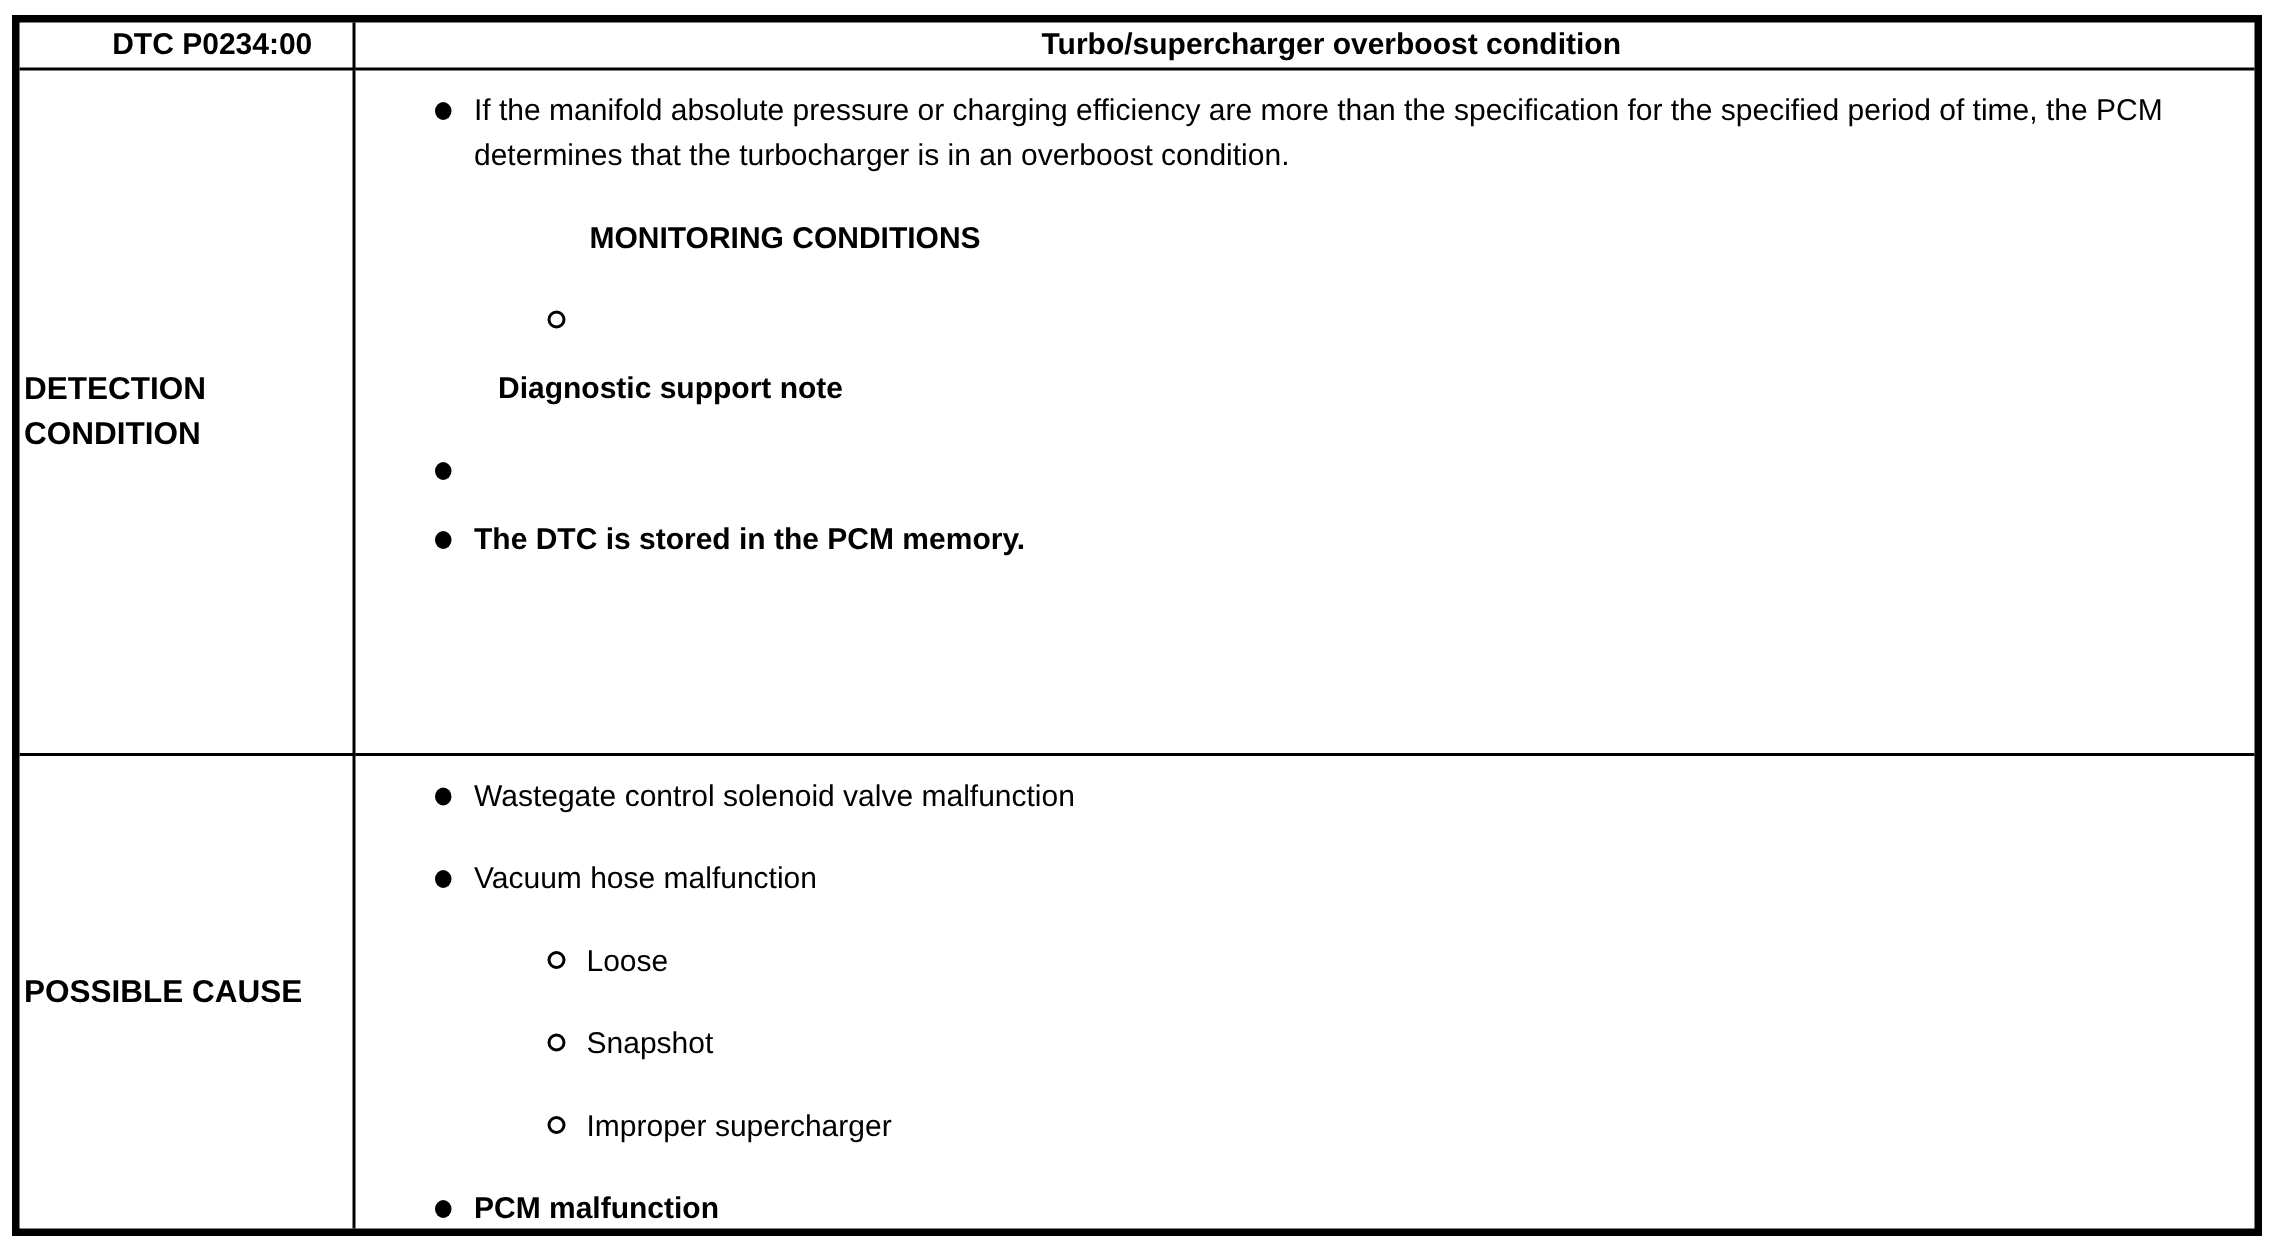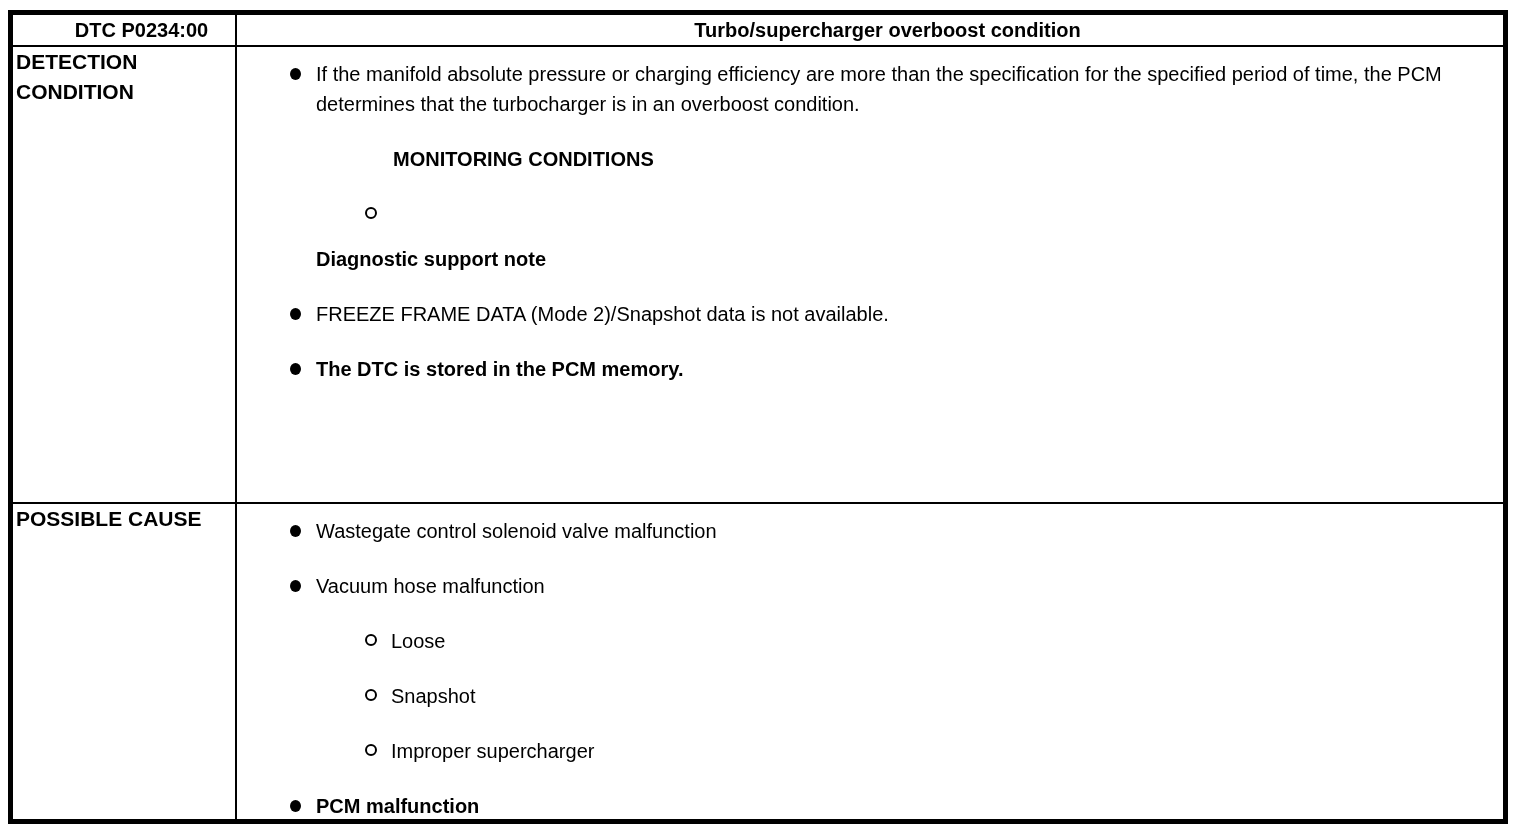--- a/index.html
+++ b/index.html
@@ -37,41 +37,41 @@
     align-items: center;
     justify-content: center;
     font-weight: bold;
     font-size: 20px;
     line-height: 30px;
     white-space: nowrap;
     padding-left: 35px;
   }
   .label-cell {
     display: flex;
-    align-items: flex-start;
+    align-items: center;
     font-weight: bold;
     font-size: 21px;
     line-height: 30px;
     padding-left: 3px;
     padding-right: 6px;
   }
   .body-cell { padding-top: 12px; }
 
   .item {
     display: flex;
     align-items: flex-start;
     font-size: 20px;
     line-height: 30px;
     margin-bottom: 25px;
     padding-right: 45px;
   }
   .item:last-child { margin-bottom: 0; font-weight: bold; }
   .bullet   { padding-left: 53px; }
   .circle   { padding-left: 128px; }
-  .heading1 { padding-left: 79px;  font-weight: bold; }
+  .heading1 { padding-left: 79px;  font-weight: bold; margin-left: 16px; }
   .heading2 { padding-left: 156px; font-weight: bold; }
 
   .marker {
     flex: 0 0 26px;
     display: flex;
     align-items: flex-start;
   }
   .dot {
     width: 11px;
     height: 12px;
@@ -122,21 +122,20 @@
             <span class="ring"></span>
           </span>
         </div>
         <div class="item heading1">
           <span class="txt"><span class="b">Diagnostic support note</span></span>
         </div>
         <div class="item bullet">
           <span class="marker">
             <span class="dot"></span>
           </span>
-          <span class="txt"><span>FREEZE FRAME DATA (Mode 2)/Snapshot data is not available.</span></span>
         </div>
         <div class="item bullet">
           <span class="marker">
             <span class="dot"></span>
           </span>
           <span class="txt"><span>The DTC is stored in the PCM memory.</span></span>
         </div>
       </div>
   </div>
 

